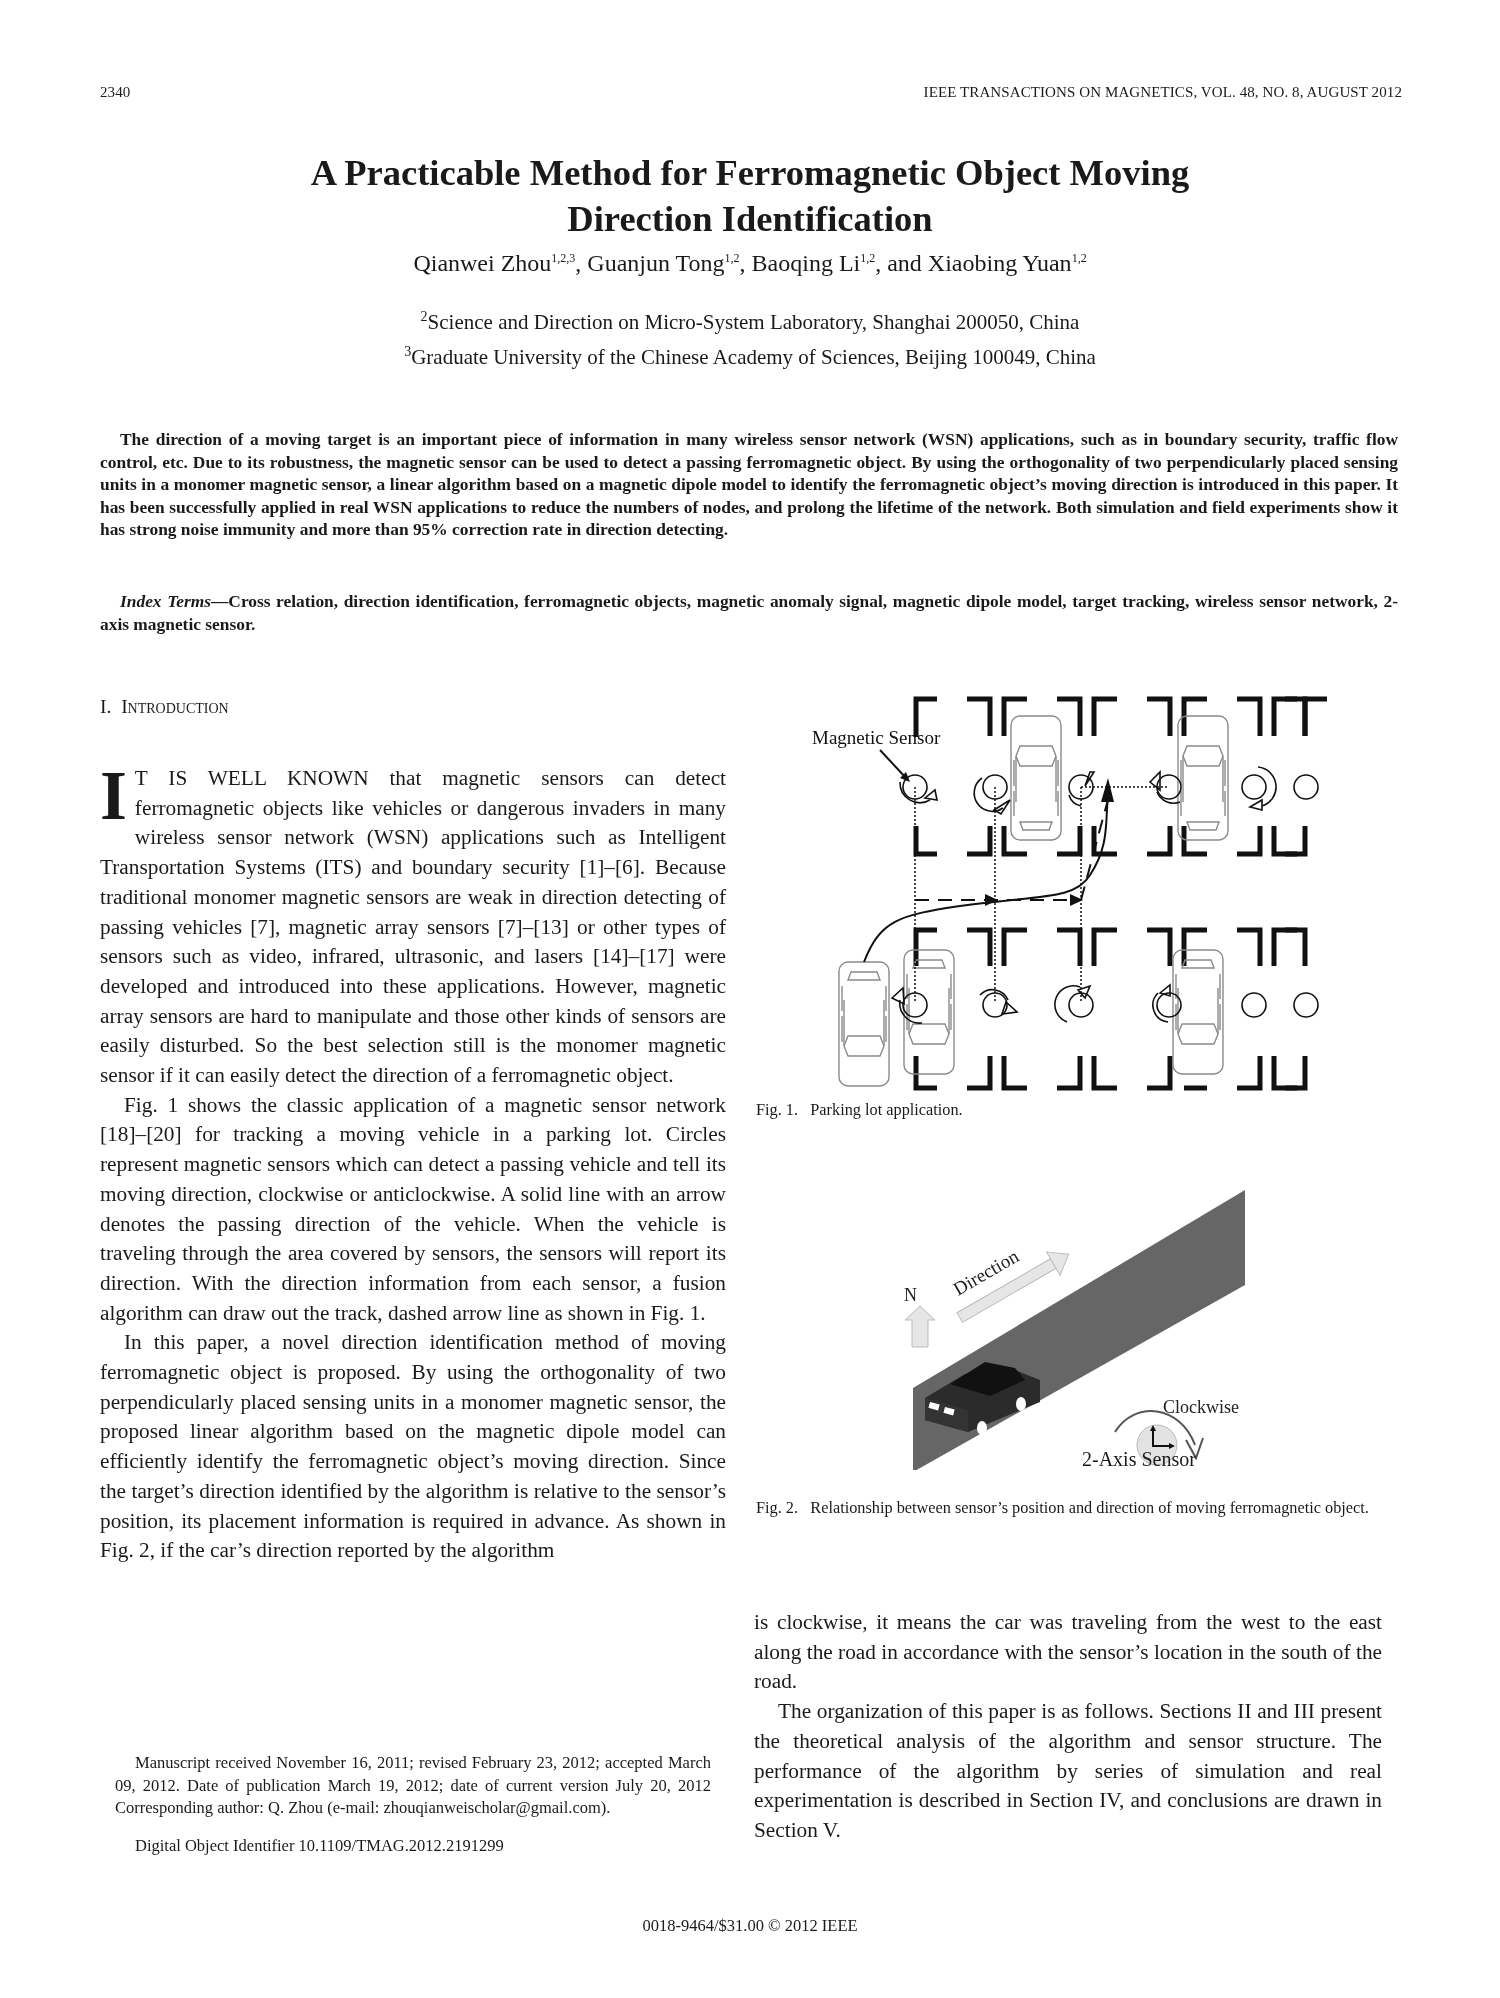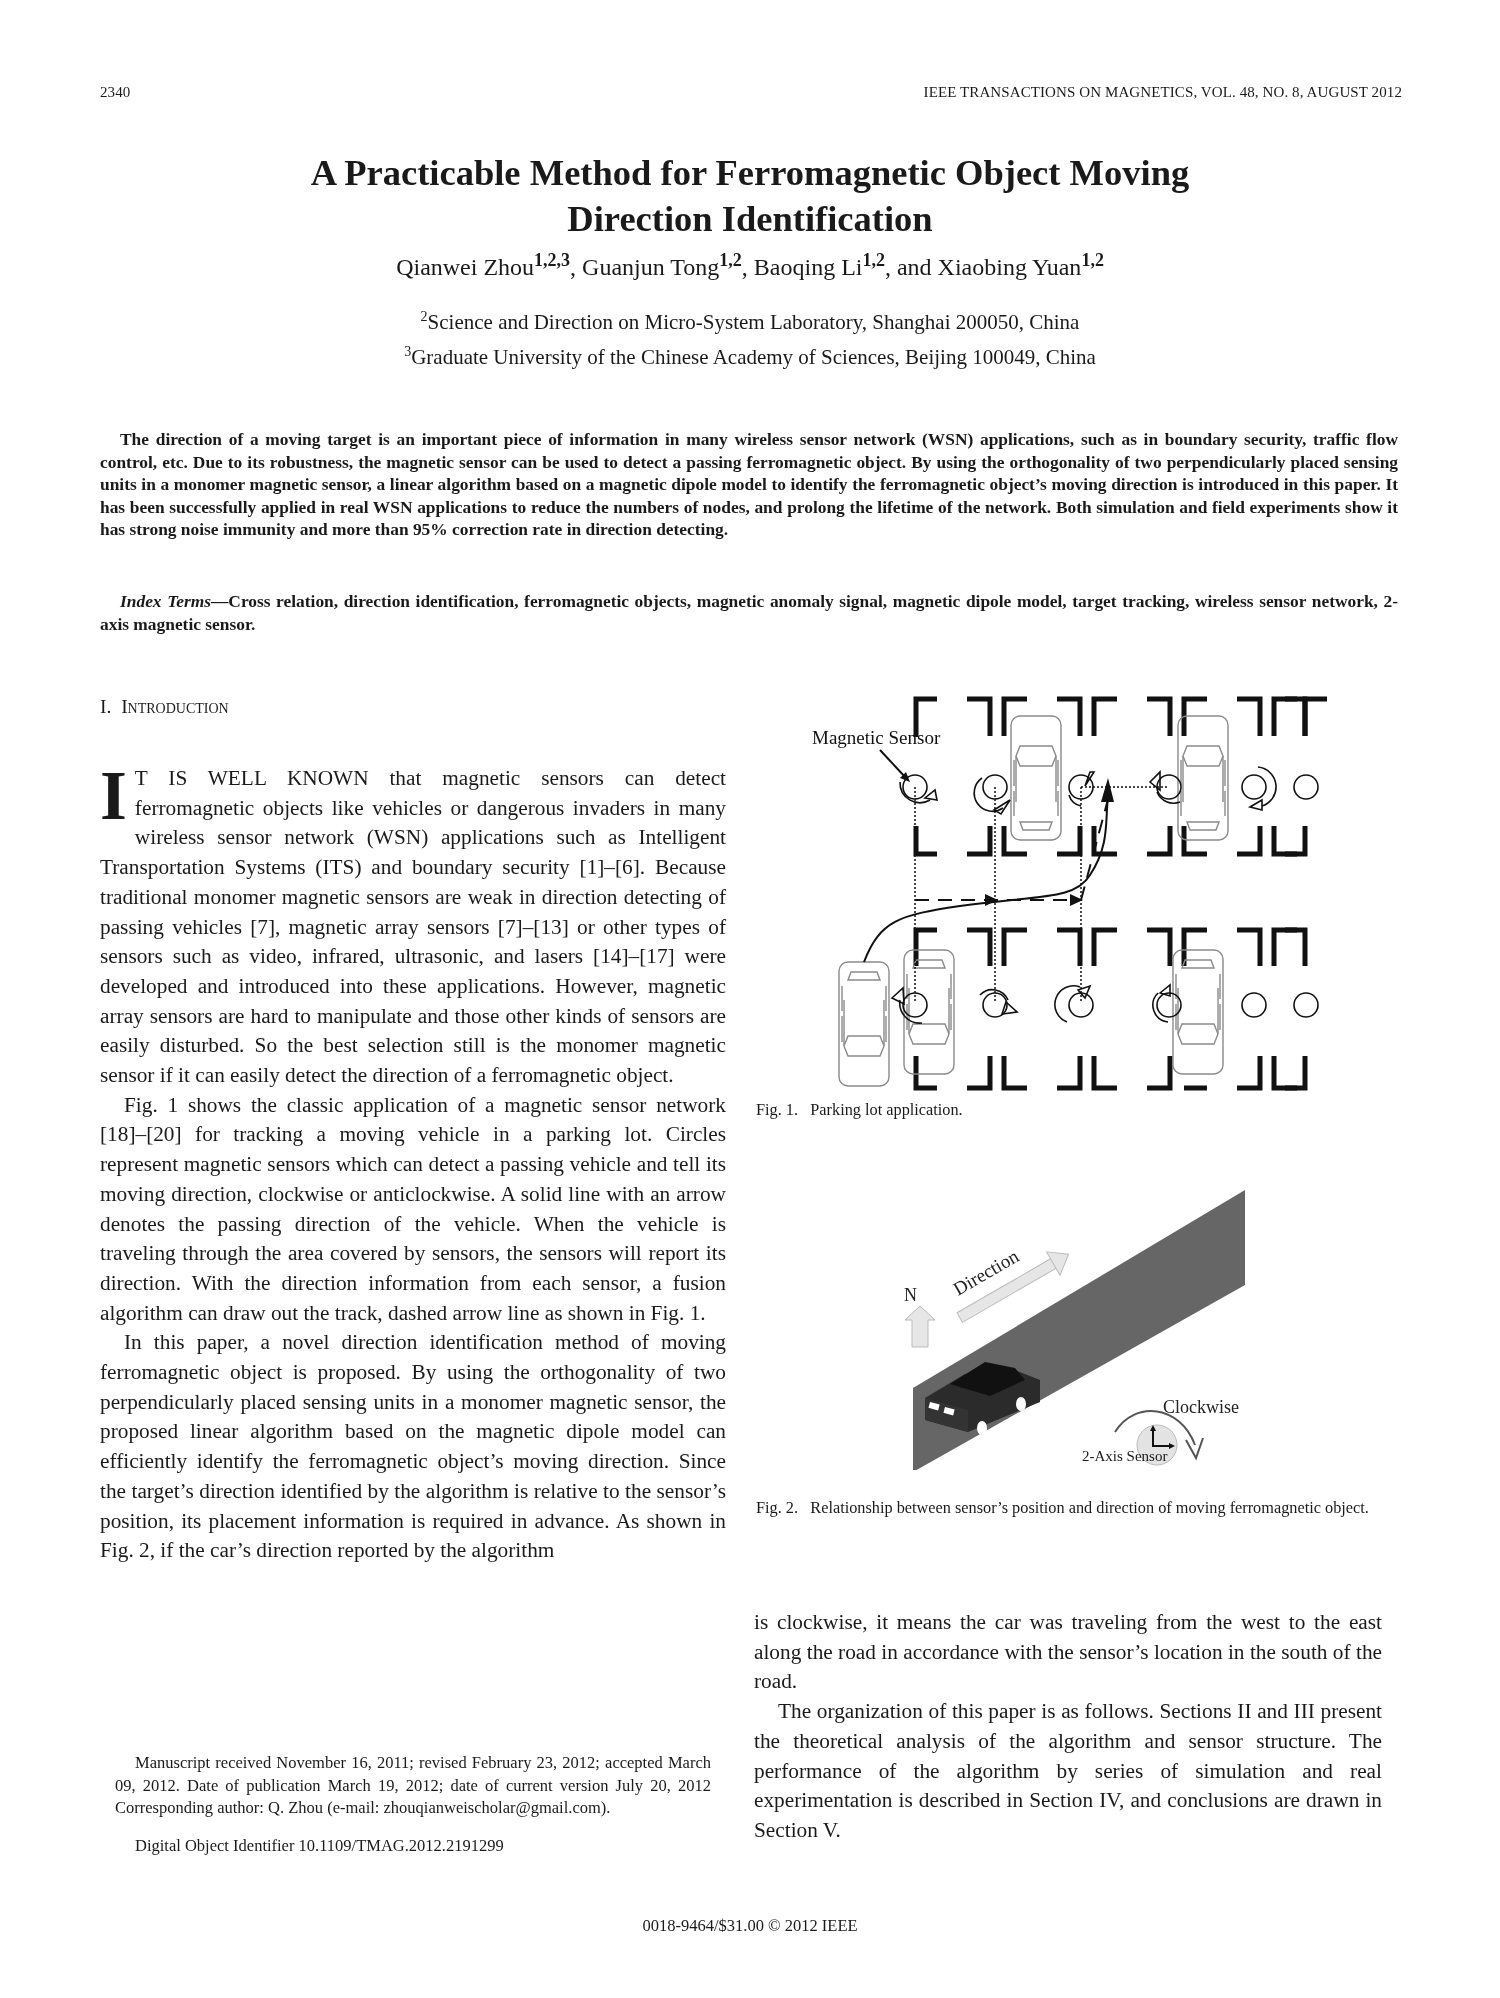--- a/index.html
+++ b/index.html
@@ -5,21 +5,21 @@
   html, body { margin: 0; padding: 0; background: #ffffff; }
   body { width: 1500px; height: 1998px; position: relative; overflow: hidden;
          font-family: "Liberation Serif", "DejaVu Serif", serif; color: #1a1a1a; }
   .abs { position: absolute; }
   .running-head { top: 84px; font-size: 15px; letter-spacing: 0.1px; }
   .page-no { left: 100px; }
   .journal { right: 98px; }
   .title { left: 0; width: 1500px; top: 150px; text-align: center; font-weight: bold;
            font-size: 36.5px; line-height: 46px; }
   .authors { left: 0; width: 1500px; top: 250px; text-align: center; font-size: 24px; }
-  .authors sup { font-size: 18px; vertical-align: 9px; font-weight: bold; }
+  .authors sup { font-size: 12px; vertical-align: 9px; }
   .affils { left: 0; width: 1500px; top: 302px; text-align: center; font-size: 21px; line-height: 30px; }
   .affils sup { font-size: 14px; vertical-align: 8px; }
   .abstract { left: 100px; width: 1298px; top: 428px; font-size: 17.4px; line-height: 22.6px;
               font-weight: bold; text-align: justify; }
   .abstract p { margin: 0; text-indent: 20px; }
   .index-terms { left: 100px; width: 1298px; top: 590px; font-size: 17.4px; line-height: 22.6px;
                  font-weight: bold; text-align: justify; }
   .index-terms p { margin: 0; text-indent: 20px; }
   .index-terms em { font-weight: bold; font-style: italic; }
 
@@ -245,21 +245,21 @@
 
     <path d="M1115,1432 C1135,1400 1180,1405 1195,1445" fill="none" stroke="#555" stroke-width="2"></path>
     <path d="M1186,1440 L1196,1458 L1203,1438" fill="none" stroke="#555" stroke-width="2"></path>
     <circle cx="1157" cy="1445" r="20" fill="#e3e3e3" stroke="#bbb" stroke-width="1"></circle>
     <path d="M1153,1428 V1446 H1172" fill="none" stroke="#111" stroke-width="2"></path>
     <path d="M1150,1431 L1153,1425 L1156,1431 Z" fill="#111"></path>
     <path d="M1169,1443 L1175,1446 L1169,1449 Z" fill="#111"></path>
     <text x="1163" y="1413" font-size="18" font-family="Liberation Serif, serif" fill="#222">Clockwise</text>
   </svg>
 </div>
-<div class="abs" style="left:1082px; top:1448px; font-size:15px;">2-Axis Sensor</div>
+<div class="abs" style="left:1082px; top:1448px; font-size:20px;">2-Axis Sensor</div>
 
 <div class="abs caption" style="left:756px; top:1498px; width:626px;">
   <span>Fig. 2.</span>&nbsp;&nbsp;&nbsp;<span>Relationship between sensor’s position and direction of moving ferromagnetic object.</span>
 </div>
 
 <div class="abs col col-right" style="top:1608px;">
   <p>is clockwise, it means the car was traveling from the west to the east along the road in accordance with the sensor’s location in the south of the road.</p>
   <p class="ind">The organization of this paper is as follows. Sections II and III present the theoretical analysis of the algorithm and sensor structure. The performance of the algorithm by series of simulation and real experimentation is described in Section IV, and conclusions are drawn in Section V.</p>
 </div>
 

